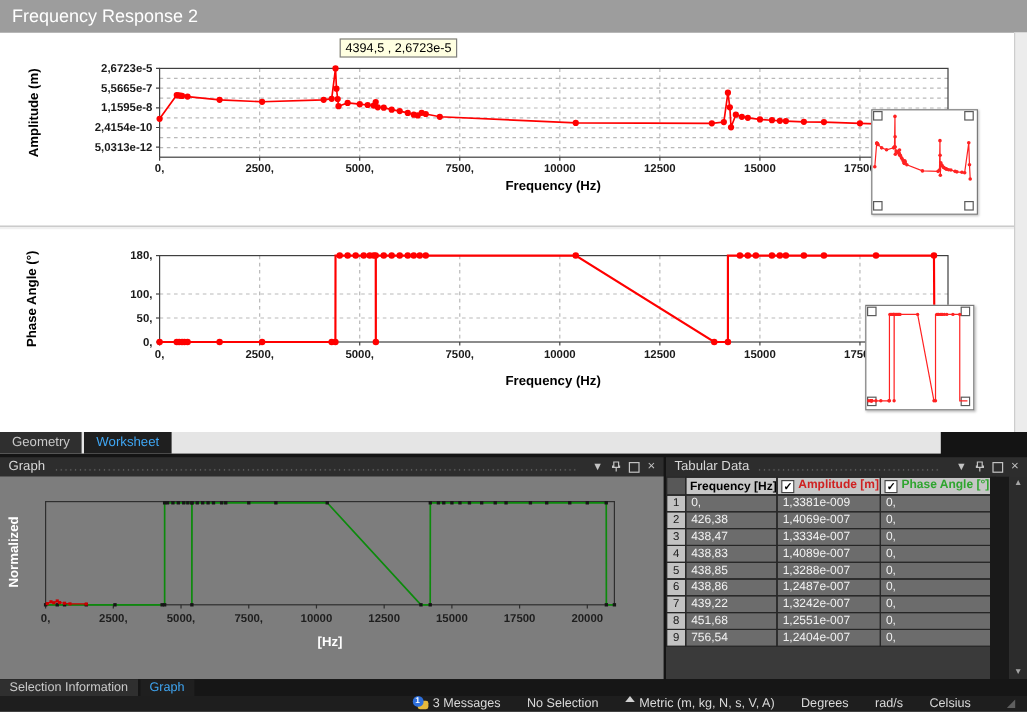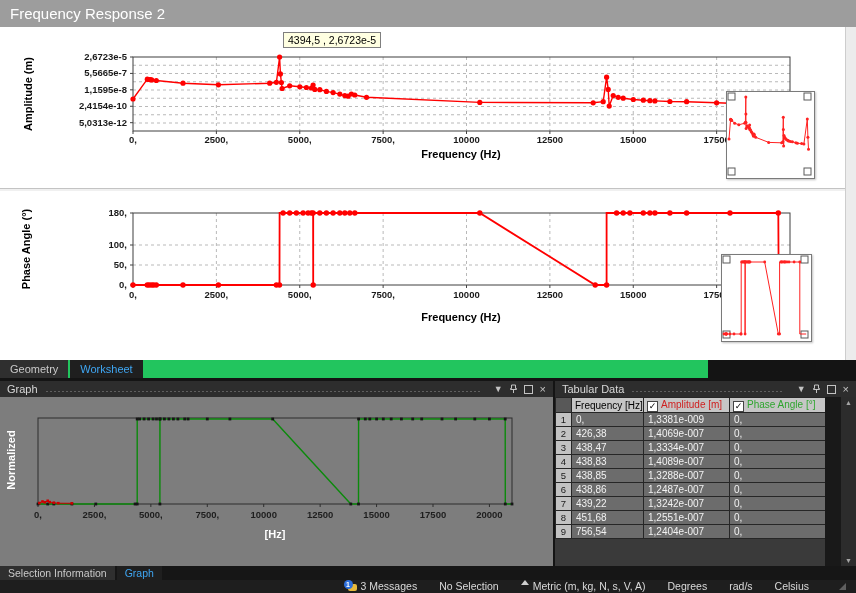--- a/index.html
+++ b/index.html
@@ -18,38 +18,38 @@
   .wtick{font-size:9.5px;font-weight:700;fill:#1e1e1e}
   .wlab{font-size:11px;font-weight:700;fill:#fff}
   .tooltip{position:absolute;left:283px;top:5px;background:#ffffe1;border:1px solid #7f7f7f;
     font-size:10.5px;padding:1px 4px;color:#000;white-space:nowrap;z-index:5}
   .divider{position:absolute;left:0;top:161px;width:856px;height:3px;background:#f0f0f0;border-top:1px solid #c3c3c3;box-sizing:border-box}
   .inset{position:absolute;background:#fff;border:1px solid #7a7a7a;box-shadow:1px 1px 2px rgba(0,0,0,.25);z-index:4}
   #inset1{left:726px;top:64px;width:87px;height:86px}
   #inset2{left:721px;top:227px;width:89px;height:86px}
   .scrollstrip{position:absolute;left:845px;top:0;width:11px;height:333px;background:#ececec;border-left:1px solid #cdcdcd;box-sizing:border-box}
   
-  .tabbar1{position:absolute;left:0;top:360px;width:708px;height:18px;background:#22c55e;display:flex}
+  .tabbar1{position:absolute;left:0;top:360px;width:784px;height:18px;background:#e5e5e5;display:flex}
   .tab1{padding:0 10px;font-size:11px;line-height:18px;color:#c9c9c9;background:#2f2f2f;margin-right:2px}
   .tab1.active{color:#3fa6f3;background:#1f1f1f}
   .pheads{position:absolute;left:0;top:381px;width:856px;height:16px;display:flex}
   .phead{background:#2d2d2d;display:flex;align-items:center;padding:0 7px;box-sizing:border-box}
   #ph-graph{width:553px;margin-right:2px}
   #ph-tab{width:301px}
   .ptitle{font-size:11px;color:#d8d8d8;white-space:nowrap}
   .leader{flex:1;height:3px;margin:4px 7px 0;background-image:radial-gradient(circle,#5e5e5e 0.7px,transparent 0.9px);
     background-size:4px 3px;background-repeat:repeat-x;background-position:left center}
   .picon{color:#c3c3c3;font-size:9px;margin-left:7px;line-height:16px}
   .boxicon{display:inline-block;width:7px;height:7px;border:1px solid #c3c3c3;margin-left:7px}
   .xicon{font-size:11px;margin-left:7px}
   .gpanel{position:absolute;left:0;top:397px;width:553px;height:169px;background:#7d7d7d}
   .tpanel{position:absolute;left:555px;top:397px;width:301px;height:169px;background:#3a3a3a;overflow:hidden}
   table.dt{border-collapse:collapse;position:absolute;left:0;top:0;table-layout:fixed}
   .dt th,.dt td{border:1px solid #262626;box-sizing:border-box;padding:0;overflow:hidden}
-  .dt th{height:15px;background:#c6c6c6;font-size:10px;font-weight:400;color:#000;text-align:left;padding-left:3px;white-space:nowrap}
+  .dt th{height:15px;background:#c6c6c6;font-size:10px;font-weight:700;color:#000;text-align:left;padding-left:3px;white-space:nowrap}
   .dt th.rnh{background:#585858}
   .dt td{height:14px;font-size:10px;color:#f2f2f2;background:#6c6c6c;padding-left:4px;white-space:nowrap}
   .dt td.rn{background:#c2c2c2;color:#1a1a1a;text-align:center;padding-left:0;font-size:9.5px}
   .amp-h{color:#cf2121;margin-left:3px}
   .ph-h{color:#2fa52f;margin-left:3px}
   .cb{display:inline-block;width:9px;height:9px;background:#fff;border:1px solid #444;font-size:9px;line-height:9px;
     text-align:center;color:#000;vertical-align:-1px}
   .vgap{position:absolute;right:15px;top:0;width:16px;height:169px;background:#191919}
   .vscroll{position:absolute;right:0;top:0;width:15px;height:169px;background:#2c2c2c;display:flex;flex-direction:column;
     justify-content:space-between;align-items:center;font-size:7px;color:#a5a5a5;padding:2px 0;box-sizing:border-box}

